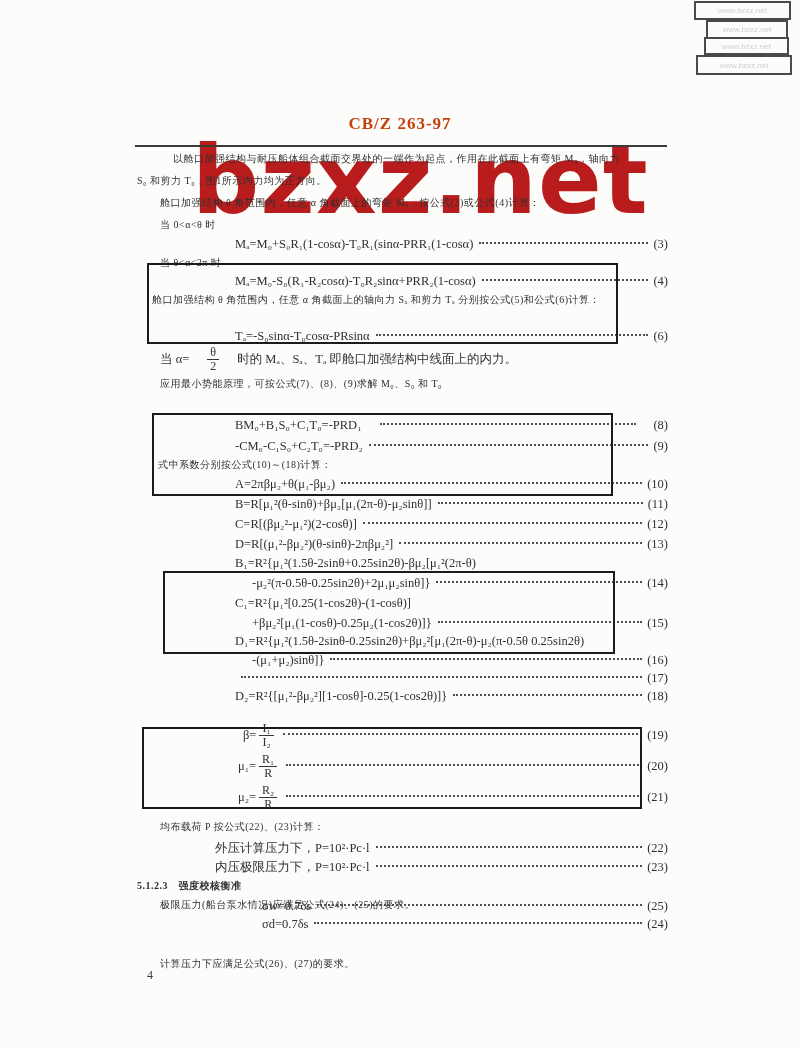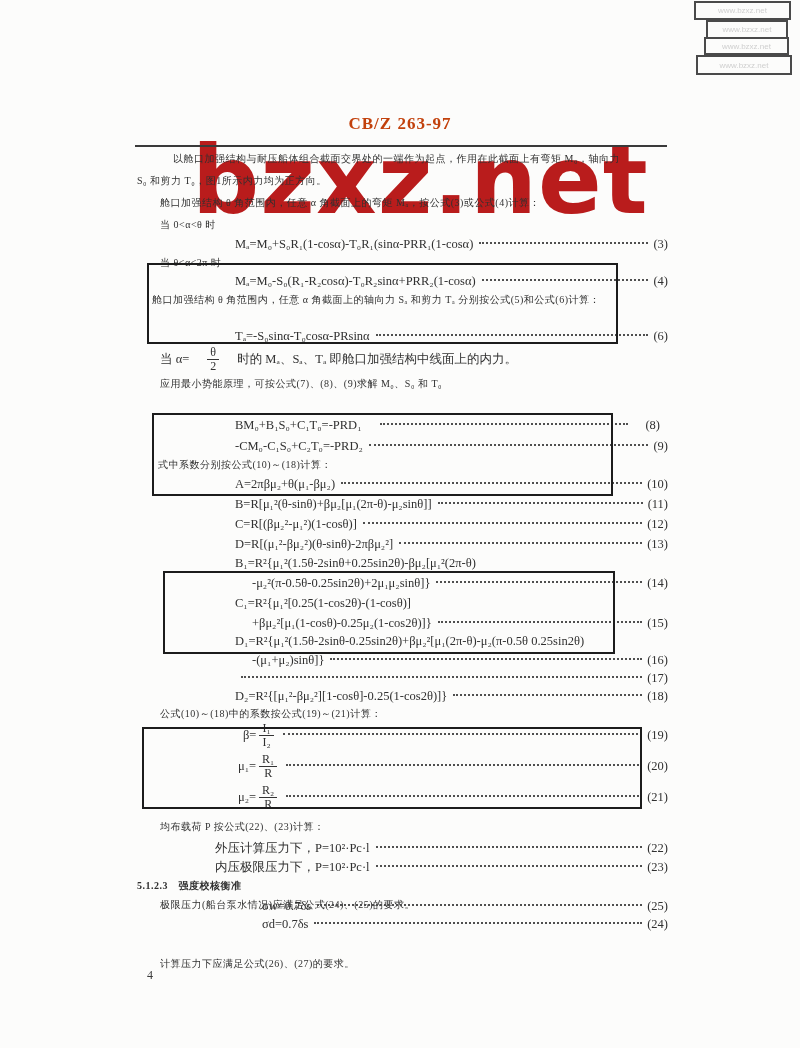--- a/index.html
+++ b/index.html
@@ -81,21 +81,21 @@
       </div>
       <div class="line paraf" style="left: 160px; top: 346px; gap: 15px;">
         <span>当 α=</span>
         <span class="frac">
           <span class="fn">θ</span>
           <span class="fd">2</span>
         </span>
         <span> 时的 Mₐ、Sₐ、Tₐ 即舱口加强结构中线面上的内力。</span>
       </div>
       <div class="line para" style="left: 160px; top: 377px;">应用最小势能原理，可按公式(7)、(8)、(9)求解 M₀、S₀ 和 T₀</div>
-      <div class="line eq" style="left: 235px; top: 418px; right: 140px; gap: 12px;">
+      <div class="line eq" style="left: 235px; top: 418px; right: 132px; gap: 12px;">
         <span class="eq-text">BM₀+B₁S₀+C₁T₀=-PRD₁</span>
         <span class="leader"></span>
         <span class="eq-num">(8)</span>
       </div>
       <div class="line eq" style="left: 235px; top: 439px; right: 132px;">
         <span class="eq-text">-CM₀-C₁S₀+C₂T₀=-PRD₂</span>
         <span class="leader"></span>
         <span class="eq-num">(9)</span>
       </div>
       <div class="line para" style="left: 158px; top: 458px;">式中系数分别按公式(10)～(18)计算：</div>
@@ -103,21 +103,21 @@
         <span class="eq-text">A=2πβμ₂+θ(μ₁-βμ₂)</span>
         <span class="leader"></span>
         <span class="eq-num">(10)</span>
       </div>
       <div class="line eq" style="left: 235px; top: 497px; right: 132px;">
         <span class="eq-text">B=R[μ₁²(θ-sinθ)+βμ₂[μ₁(2π-θ)-μ₂sinθ]]</span>
         <span class="leader"></span>
         <span class="eq-num">(11)</span>
       </div>
       <div class="line eq" style="left: 235px; top: 517px; right: 132px;">
-        <span class="eq-text">C=R[(βμ₂²-μ₁²)(1-cosθ)]</span>
+        <span class="eq-text">C=R[(βμ₂²-μ₁²)(2-cosθ)]</span>
         <span class="leader"></span>
         <span class="eq-num">(12)</span>
       </div>
       <div class="line eq" style="left: 235px; top: 537px; right: 132px;">
         <span class="eq-text">D=R[(μ₁²-βμ₂²)(θ-sinθ)-2πβμ₂²]</span>
         <span class="leader"></span>
         <span class="eq-num">(13)</span>
       </div>
       <div class="line eq" style="left: 235px; top: 556px;">
         <span class="eq-text">B₁=R²{μ₁²(1.5θ-2sinθ+0.25sin2θ)-βμ₂[μ₁²(2π-θ)</span>
@@ -145,21 +145,20 @@
       </div>
       <div class="line eq" style="left: 235px; top: 671px; right: 132px;">
         <span class="leader"></span>
         <span class="eq-num">(17)</span>
       </div>
       <div class="line eq" style="left: 235px; top: 689px; right: 132px;">
         <span class="eq-text">D₂=R²{[μ₁²-βμ₂²][1-cosθ]-0.25(1-cos2θ)]}</span>
         <span class="leader"></span>
         <span class="eq-num">(18)</span>
       </div>
-      <div class="line para" style="left: 160px; top: 707px;">公式(10)～(18)中的系数按公式(19)～(21)计算：</div>
       <div class="line eqf" style="left: 243px; top: 722px; right: 132px;">
         <span class="eq-text">β=</span>
         <span class="frac">
           <span class="fn">I₁</span>
           <span class="fd">I₂</span>
         </span>
         <span class="leader"></span>
         <span class="eq-num">(19)</span>
       </div>
       <div class="line eqf" style="left: 238px; top: 753px; right: 132px;">

